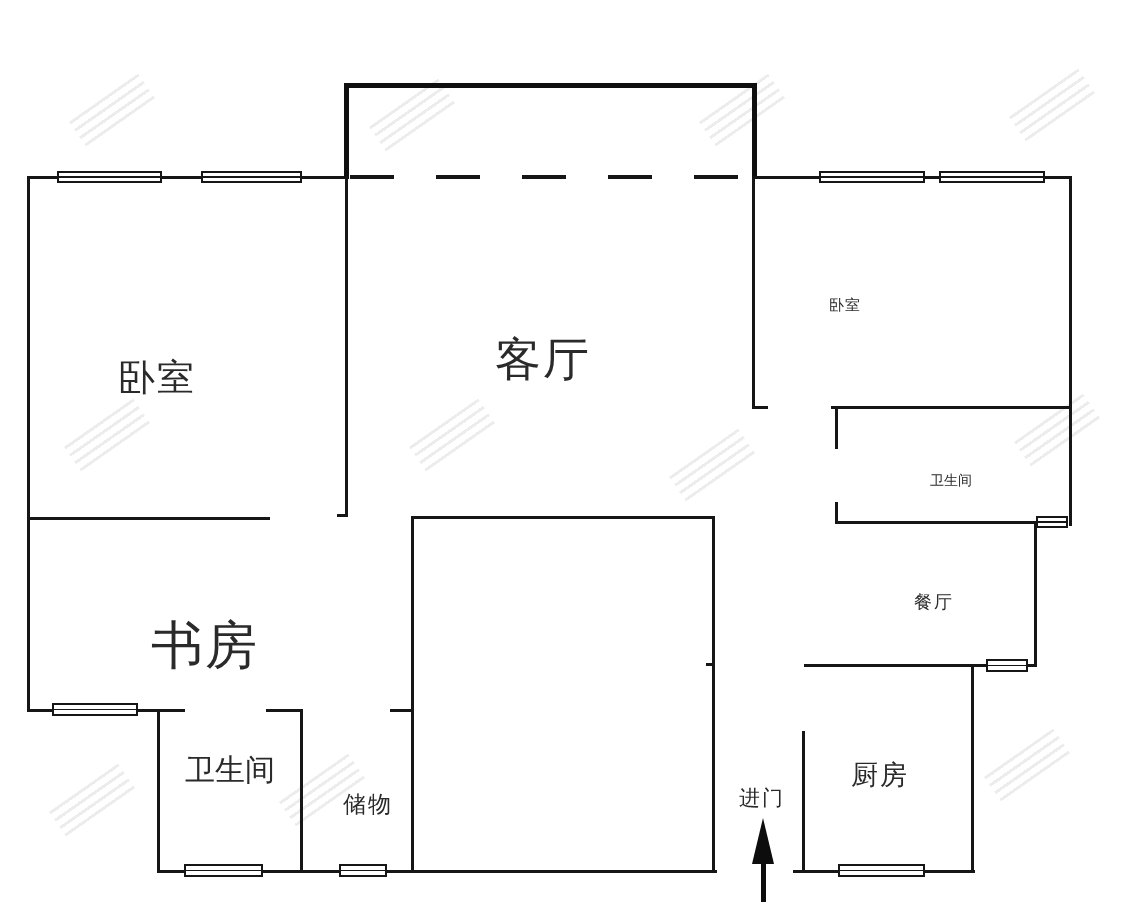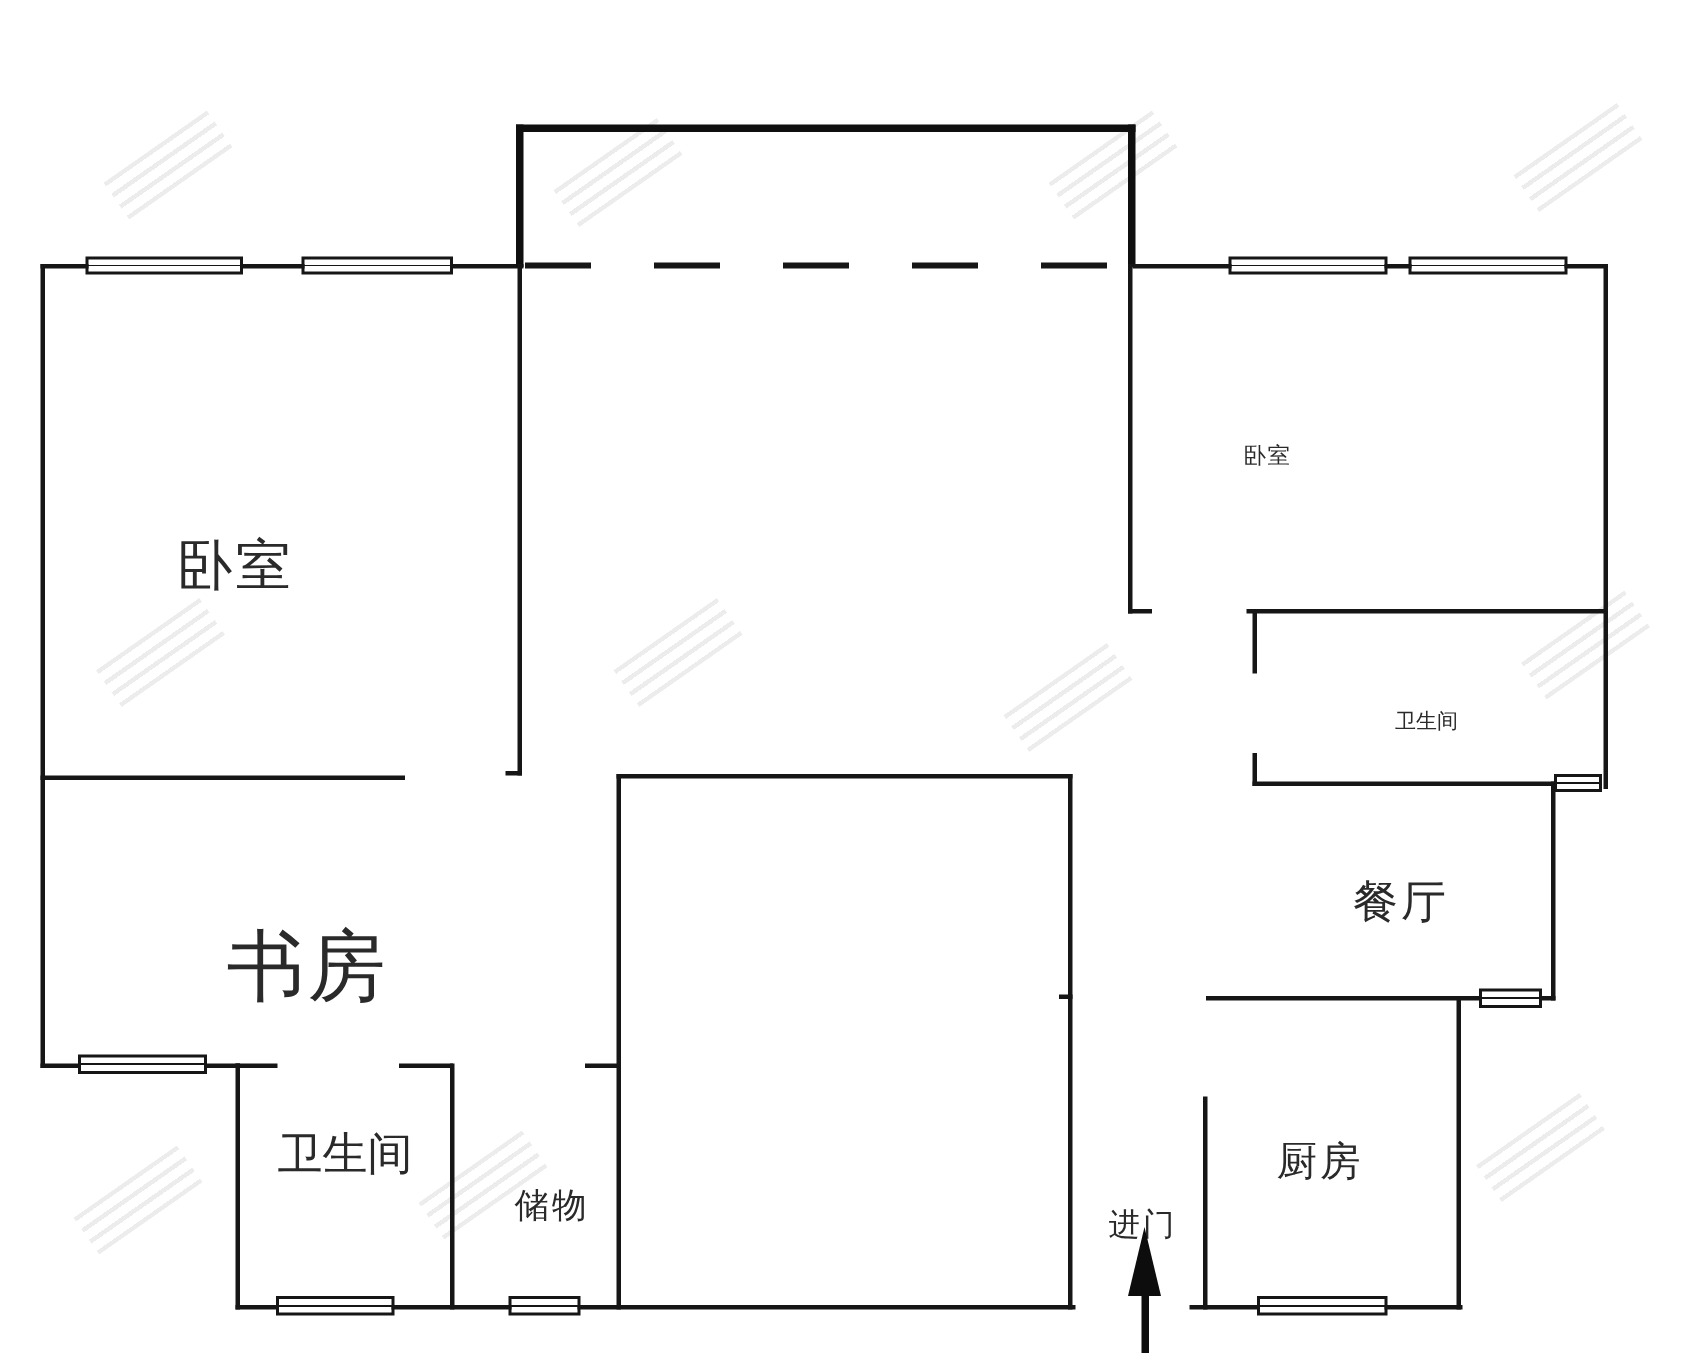--- a/index.html
+++ b/index.html
@@ -99,25 +99,26 @@
   <div class="window" style="left:819px;top:171px;width:106px;height:12px"></div>
   <div class="window" style="left:939px;top:171px;width:106px;height:12px"></div>
   <div class="window" style="left:52px;top:703px;width:86px;height:13px"></div>
   <div class="window" style="left:184px;top:864px;width:79px;height:13px"></div>
   <div class="window" style="left:339px;top:864px;width:48px;height:13px"></div>
   <div class="window" style="left:838px;top:864px;width:87px;height:13px"></div>
   <div class="window" style="left:1036px;top:516px;width:32px;height:12px"></div>
   <div class="window" style="left:986px;top:659px;width:42px;height:13px"></div>
 
   <div class="label" style="left:157px;top:377px;font-size:37px">卧室</div>
+  <div class="label" style="left:543px;top:359px;font-size:46px">客厅</div>
   <div class="label" style="left:845px;top:304px;font-size:15px;letter-spacing:1px">卧室</div>
   <div class="label" style="left:951px;top:480px;font-size:14px;letter-spacing:0px">卫生间</div>
-  <div class="label" style="left:934px;top:602px;font-size:30px">餐厅</div>
+  <div class="label" style="left:934px;top:602px;font-size:18px">餐厅</div>
   <div class="label" style="left:205px;top:645px;font-size:52px">书房</div>
   <div class="label" style="left:230px;top:770px;font-size:30px;letter-spacing:0px">卫生间</div>
   <div class="label" style="left:368px;top:804px;font-size:23px">储物</div>
   <div class="label" style="left:880px;top:775px;font-size:27px">厨房</div>
-  <div class="label" style="left:762px;top:817px;font-size:21px">进门</div>
+  <div class="label" style="left:762px;top:797px;font-size:21px">进门</div>
 
   <div class="arrow-head" style="left:752px;top:818px"></div>
   <div class="arrow-shaft" style="left:761px;top:858px;width:5px;height:44px"></div>
 
 </div>
 
 </body></html>

